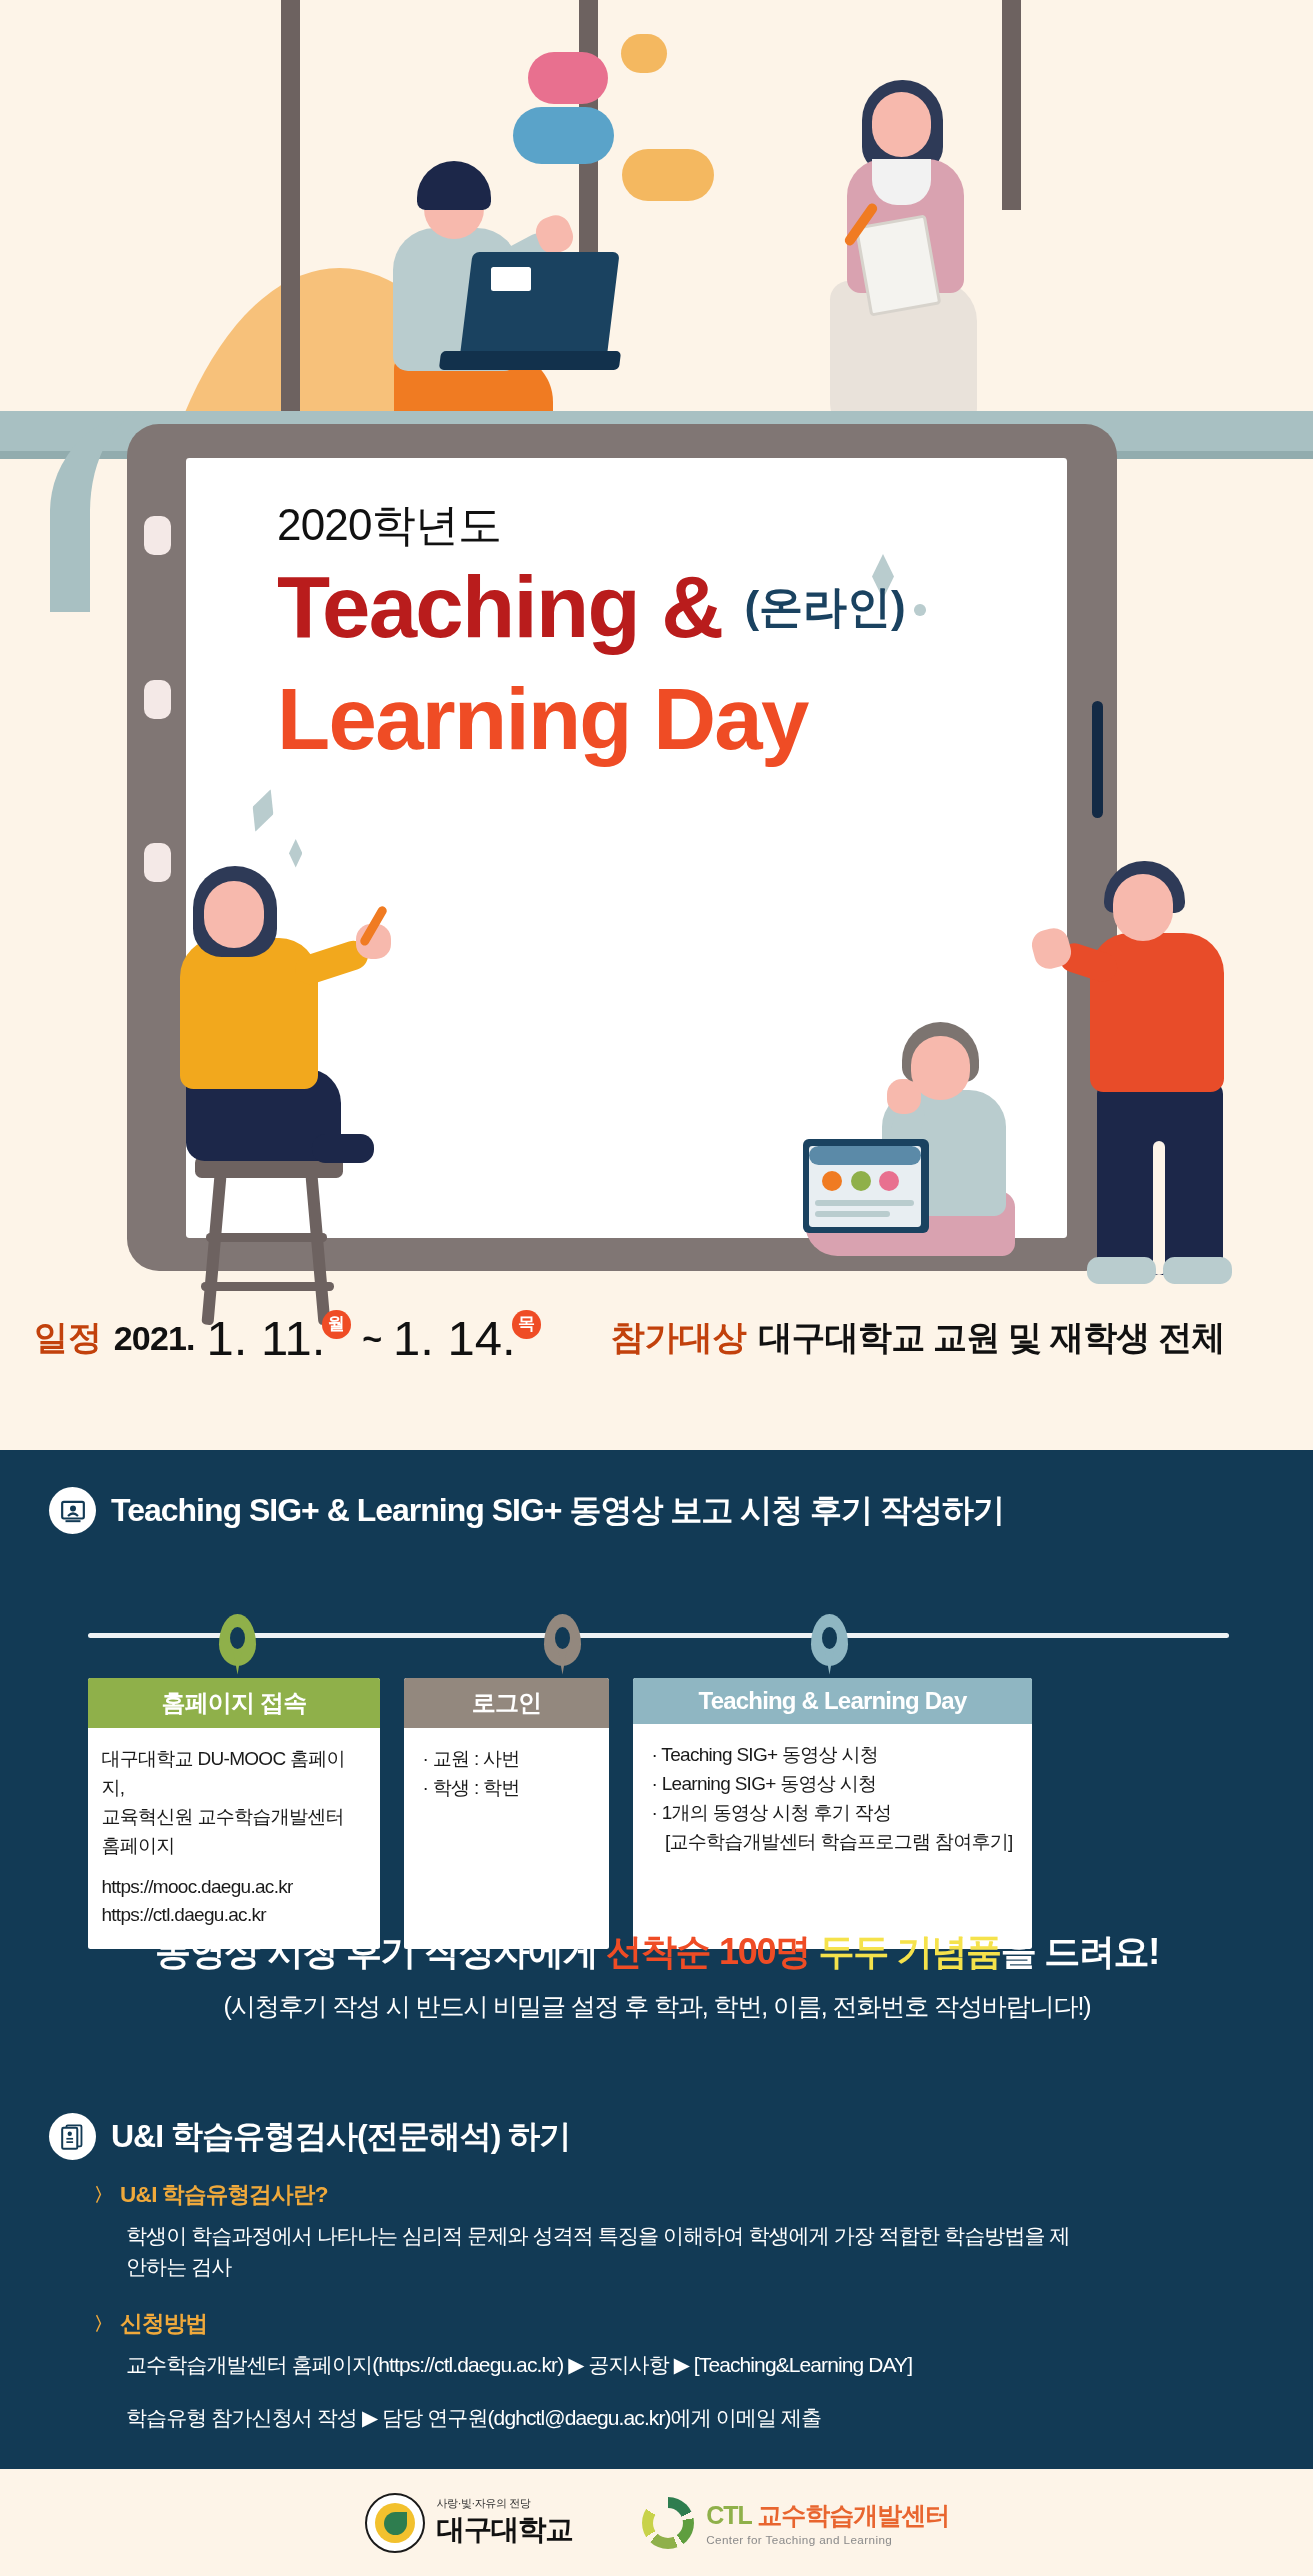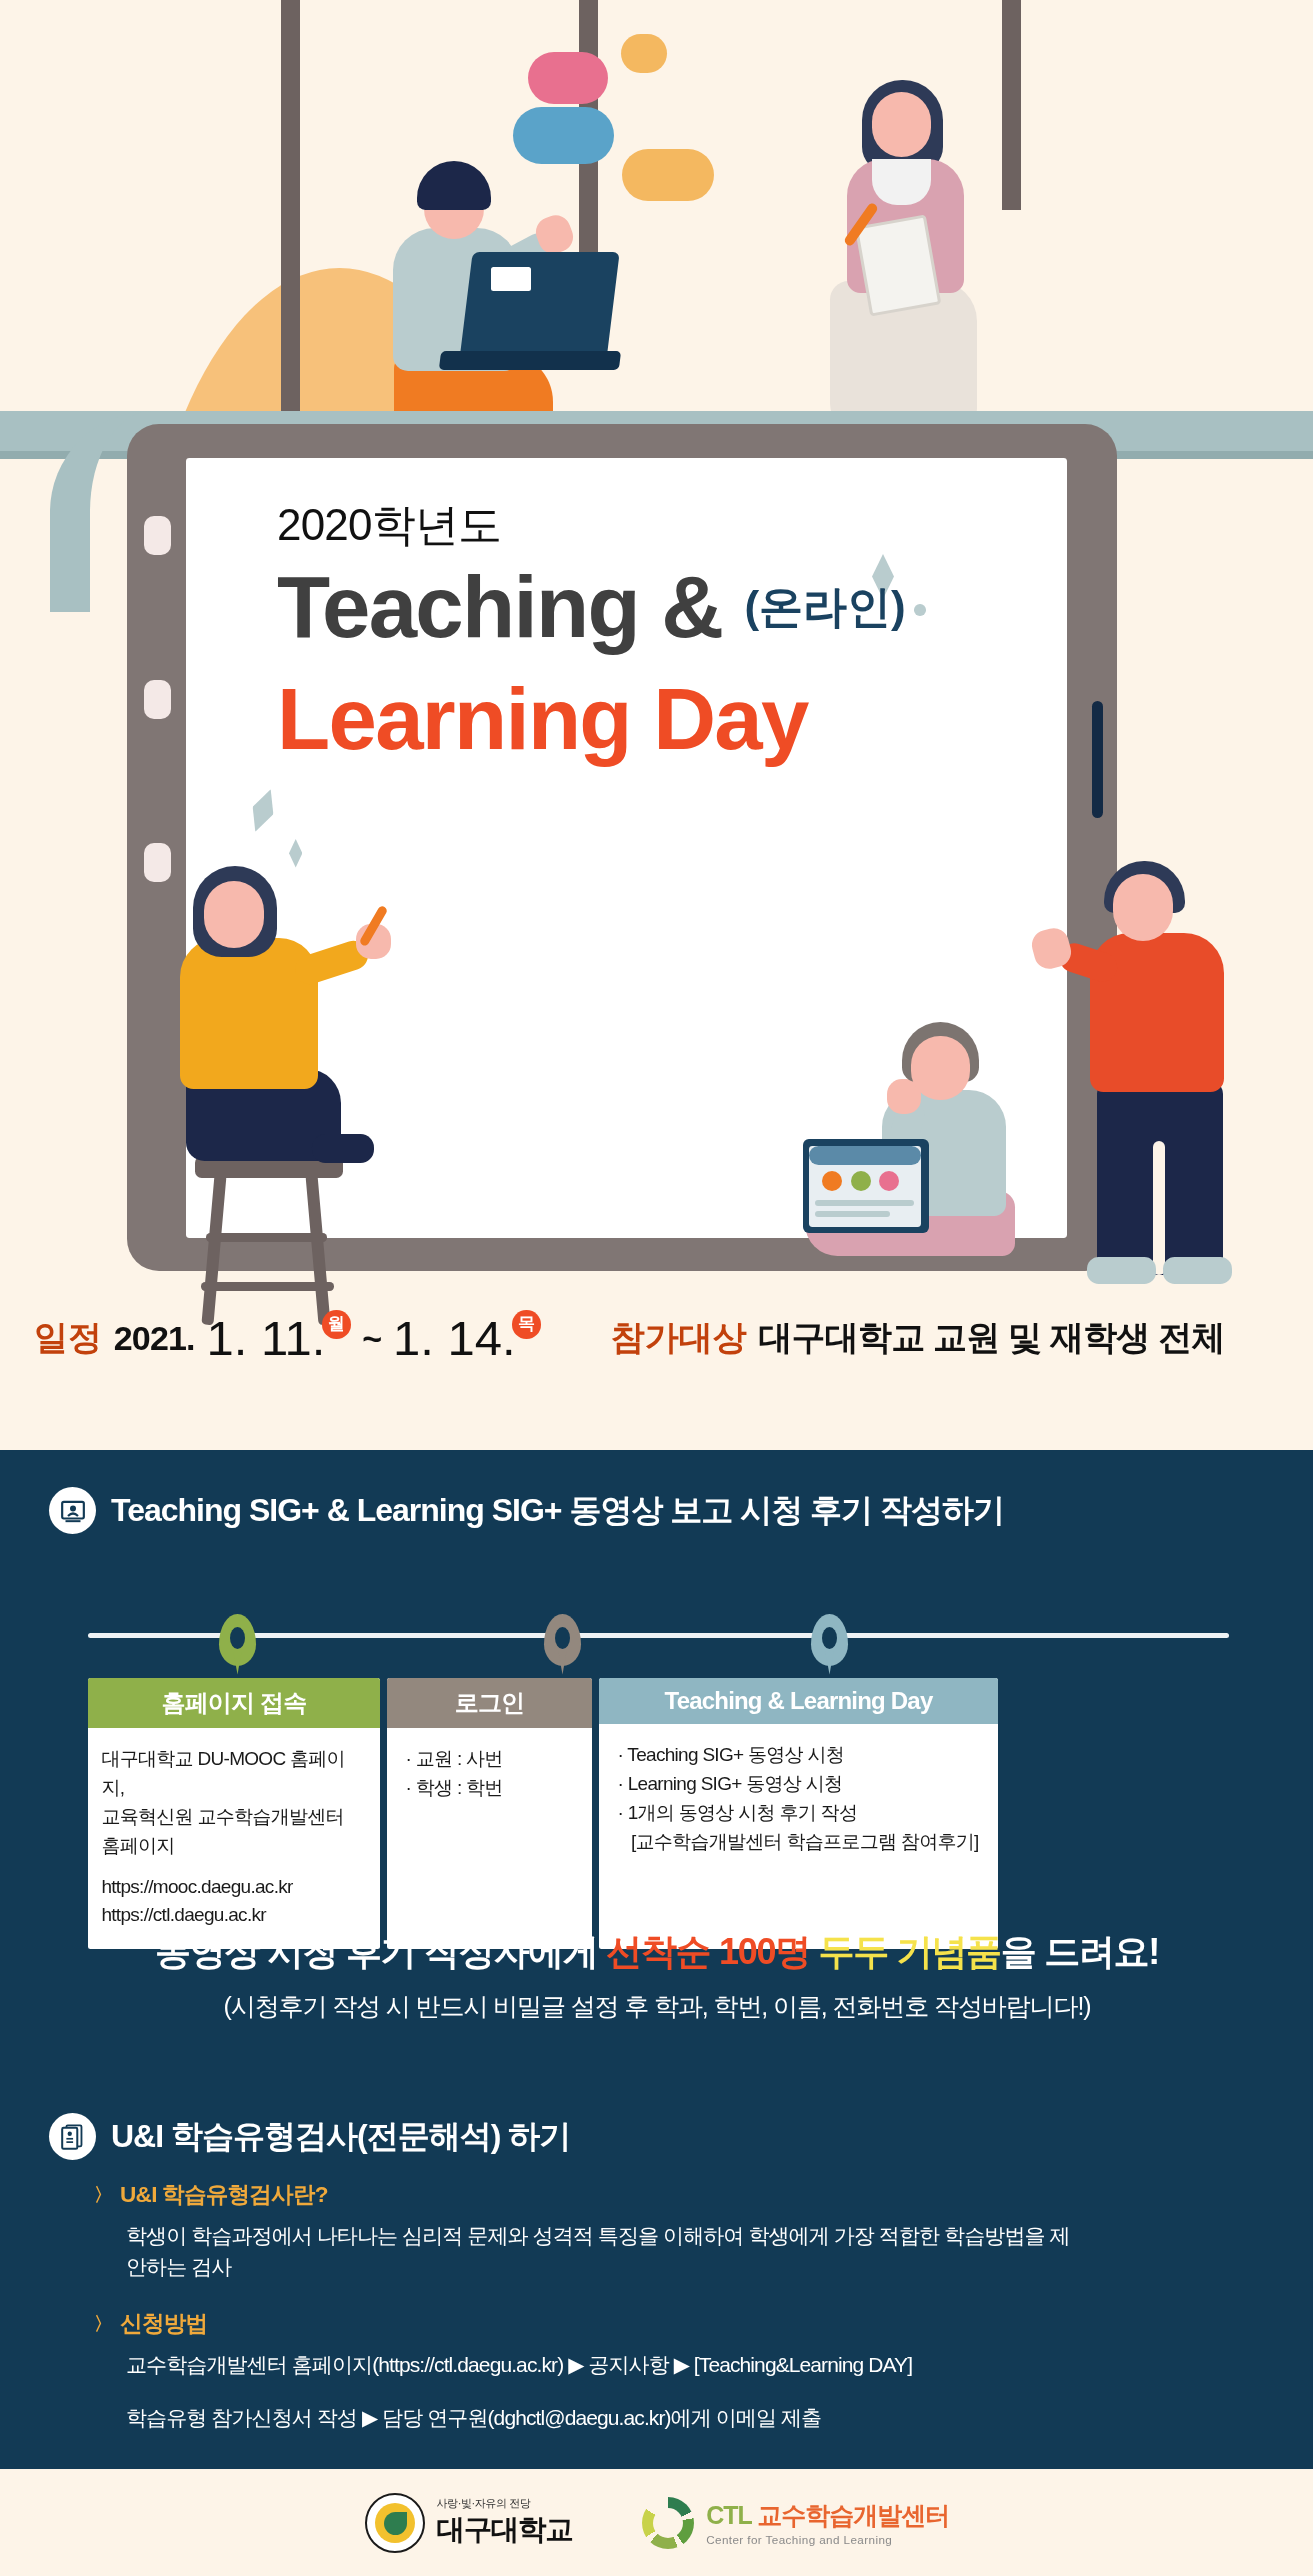--- a/index.html
+++ b/index.html
@@ -46,21 +46,21 @@
   
   .rail{ position:absolute; left:0; top:411px; width:1314px; height:40px; background:#a8c0c2; }
   .rail-shadow{ position:absolute; left:0; top:451px; width:1314px; height:8.4px; background:#92acae;}
   .rail-curve{ position:absolute; left:50px; top:411px; width:134px; height:201px;
      border-left:40px solid #a8c0c2; border-top-left-radius:101px; }
 
   
   .title-wrap{ position:absolute; left:277px; top:503px; width:822px; }
   .t-year{ font-size:44px; color:#111; letter-spacing:-0.8px; line-height:1; }
   .t-line1{ margin-top:15px; display:flex; align-items:flex-end; gap:22px; }
-  .t-main1{ font-size:87px; font-weight:bold; color:#404040; line-height:1.04; letter-spacing:-1.7px;}
+  .t-main1{ font-size:87px; font-weight:bold; color:#b91c1c; line-height:1.04; letter-spacing:-1.7px;}
   .t-online{ font-size:44px; font-weight:bold; color:#1a4260; padding-bottom:15px; white-space:nowrap;}
   .t-main2{ font-size:87px; font-weight:bold; color:#ef4c25; line-height:1.06; letter-spacing:-1.7px; margin-top:21px;}
 
   .spark{ position:absolute; background:#b9ccce; }
   .spark.d1{ left:252px; top:788px; width:22px; height:45px; transform:rotate(20deg);
      clip-path:polygon(50% 0,100% 50%,50% 100%,0 50%); }
   .spark.d2{ left:289px; top:839px; width:13.4px; height:28.5px;
      clip-path:polygon(50% 0,100% 50%,50% 100%,0 50%); }
   .spark.d3{ left:872px; top:554px; width:22px; height:45px;
      clip-path:polygon(50% 0,100% 50%,50% 100%,0 50%); }
@@ -169,21 +169,21 @@
   .tl-line{ position:absolute; left:0; top:18.5px; width:1141px; height:5.9px; background:#eef2f4; border-radius:3.4px;}
   .tl-pin{ position:absolute; top:0; width:37px; height:60px; }
   .tl-pin .pin-body{ width:37px; height:52px; border-radius:50% 50% 50% 50%/58% 58% 42% 42%;
         position:relative; }
   .tl-pin .pin-body::after{ content:""; position:absolute; left:14.3px; top:37px;
         width:8.4px; height:23.5px; background:inherit; clip-path:polygon(0 0,100% 0,50% 100%); }
   .tl-pin .pin-hole{ position:absolute; left:11px; top:13.4px; width:15px; height:22px;
         background:#123a55; border-radius:50%; }
   .tl-pin.p1{ left:131px; } .tl-pin.p2{ left:456px; } .tl-pin.p3{ left:723px; }
 
-  .steps{ position:absolute; left:88px; top:228px; width:1141px; display:flex; gap:7px; }
+  .steps{ position:absolute; left:88px; top:228px; width:1141px; display:flex; gap:24px; }
   .step{ background:#fff; border-radius:2.5px; overflow:hidden; display:flex; flex-direction:column; }
   .step.s1{ width:292px; } .step.s2{ width:205px; } .step.s3{ width:399px; }
   .step-hd{ text-align:center; color:#fff; font-size:24px; font-weight:bold; padding:9.2px 0; letter-spacing:-0.8px;}
   .step.s1 .step-hd{ background:#8fb04a; }
   .step.s2 .step-hd{ background:#93887e; }
   .step.s3 .step-hd{ background:#8fb6c2; font-weight:600; }
   .step-bd{ color:#1a1a1a; font-size:19px; line-height:1.52; padding:17px 13.4px 18.5px; flex:1; letter-spacing:-0.7px;}
   .step.s1 .step-bd{ text-align:left; }
   .step.s2 .step-bd, .step.s3 .step-bd{ text-align:left; padding-left:18.5px; }
   .step-bd .urls{ margin-top:11.7px; }

